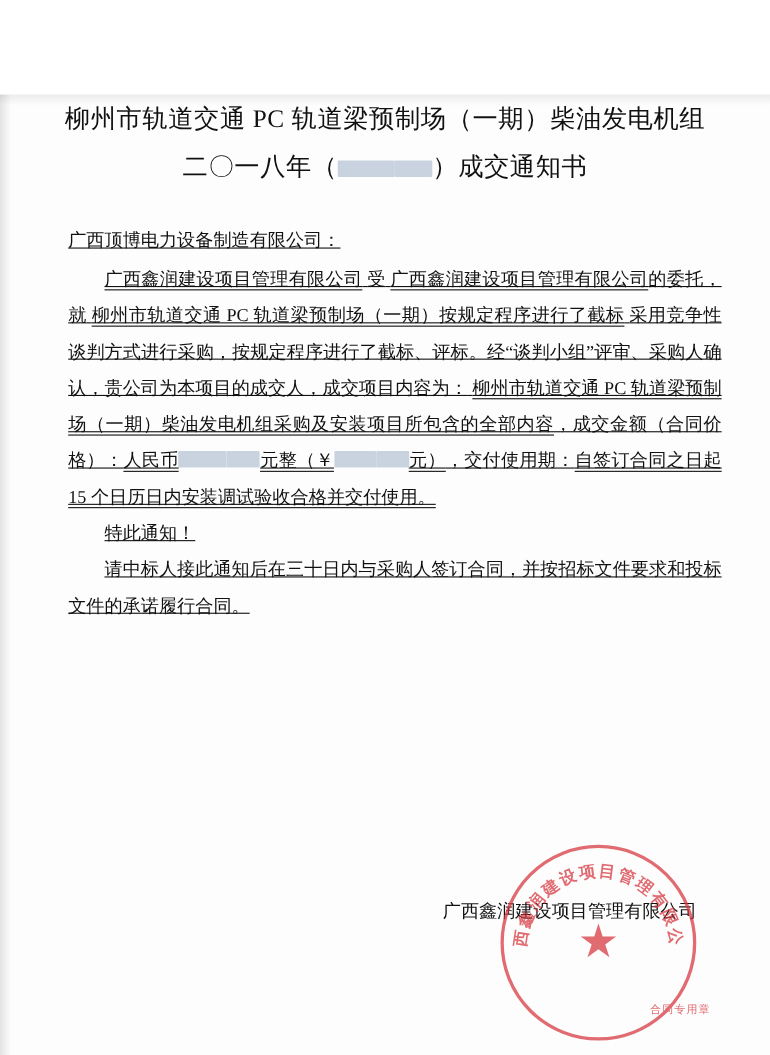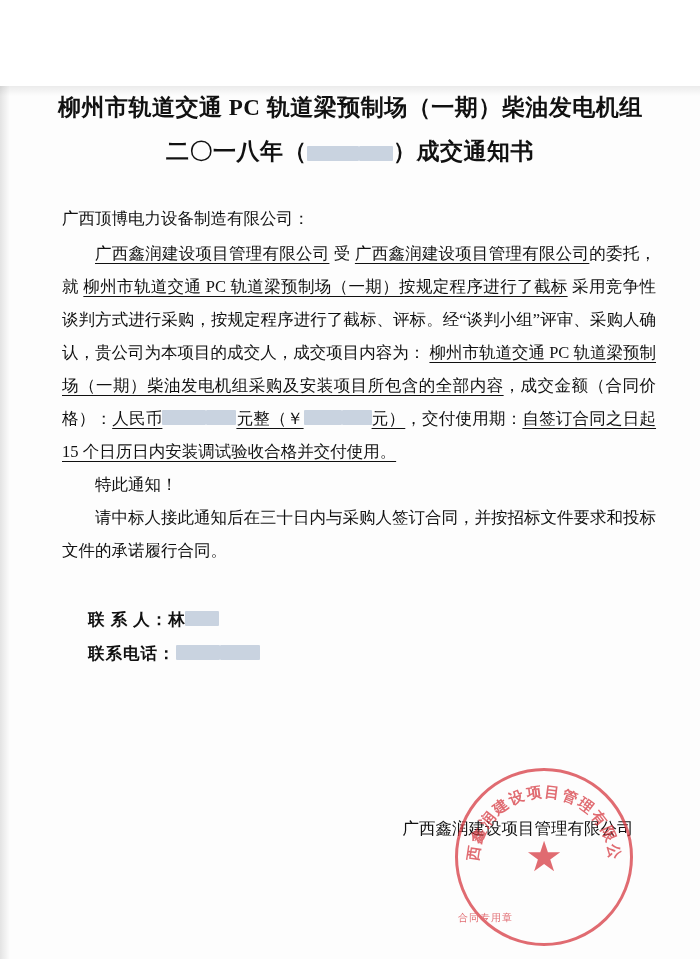--- a/index.html
+++ b/index.html
@@ -20,34 +20,35 @@
     width: 700px;
     height: 959px;
     background: #fdfdfd;
   }
   .title-block {
     margin: 86px 58px 0 58px;
     text-align: center;
   }
   .title-line {
     font-size: 23px;
-    font-weight: bold;
+    font-weight: normal;
     letter-spacing: 0.5px;
     line-height: 44px;
     white-space: nowrap;
   }
   .title-line .redact {
     display: inline-block;
     vertical-align: middle;
   }
   .body-block {
     margin: 28px 44px 0 62px;
     font-size: 16.5px;
     line-height: 33px;
     text-align: justify;
+    text-decoration: underline;
   }
   .salutation {
     margin-bottom: 2px;
   }
   .para {
     text-indent: 0;
     margin: 0;
   }
   .para.indent {
     text-indent: 33px;
@@ -134,23 +135,23 @@
   .stamp-arc text {
     fill: #d6343c;
     font-size: 15px;
     font-family: "Liberation Serif", serif;
     font-weight: bold;
     letter-spacing: 2px;
   }
   .stamp-bottom {
     position: absolute;
     bottom: 18px;
-    left: 0;
+    left: 16px;
     width: 100%;
-    text-align: left;
+    text-align: right;
     color: #d6343c;
     font-size: 10px;
     letter-spacing: 1px;
   }
   .edge-shadow-left {
     position: absolute;
     left: 0; top: 0; bottom: 0; width: 10px;
     background: linear-gradient(to right, rgba(0,0,0,0.10), rgba(0,0,0,0));
   }
   .edge-shadow-top {
@@ -185,28 +186,20 @@
       <span class="u">柳州市轨道交通 PC 轨道梁预制场（一期）按规定程序进行了截标</span>
       <span>采用竞争性谈判方式进行采购，按规定程序进行了截标、评标。经“谈判小组”评审、采购人确认，贵公司为本项目的成交人，成交项目内容为：</span>
       <span class="u">柳州市轨道交通 PC 轨道梁预制场（一期）柴油发电机组采购及安装项目所包含的全部内容</span><span>，成交金额（合同价格）：</span><span class="u">人民币</span><span class="redact r3 tall"></span><span class="redact r2 tall"></span><span class="u">元整（￥</span><span class="redact r1 tall"></span><span class="redact r2 tall"></span><span class="u">元）</span><span>，交付使用期：</span><span class="u">自签订合同之日起 15 个日历日内安装调试验收合格并交付使用。</span>
     </p>
 
     <p class="para indent">特此通知！</p>
 
     <p class="para indent">请中标人接此通知后在三十日内与采购人签订合同，并按招标文件要求和投标文件的承诺履行合同。</p>
   </div>
 
-  <div class="contacts">
-    <div class="contact-row">
-      <span class="contact-label">联 系 人：</span><span class="contact-value">林</span><span class="redact r4 tall"></span>
-    </div>
-    <div class="contact-row">
-      <span class="contact-label">联系电话：</span><span class="redact r3 tall"></span><span class="redact r6 tall"></span>
-    </div>
-  </div>
 
   <div class="signature">
     <div>广西鑫润建设项目管理有限公司</div>
   </div>
 
   <div class="stamp">
     <div class="stamp-inner">
       <svg class="stamp-arc" viewBox="0 0 172 172">
         <defs>
           <path id="arcpath" d="M 20,92 A 66,66 0 0 1 152,92" fill="none"></path>

